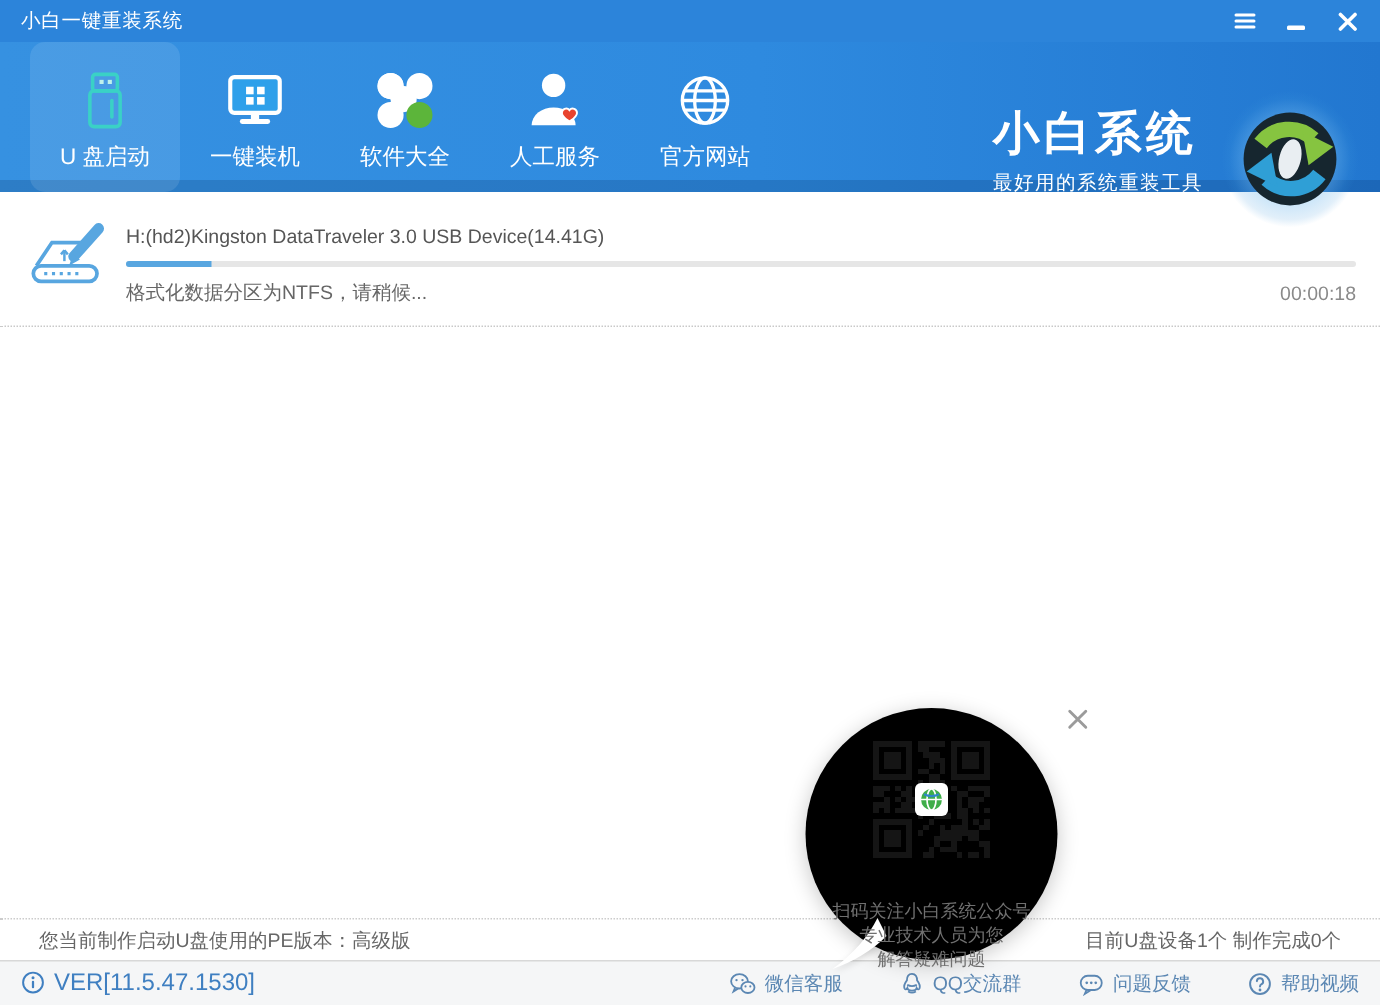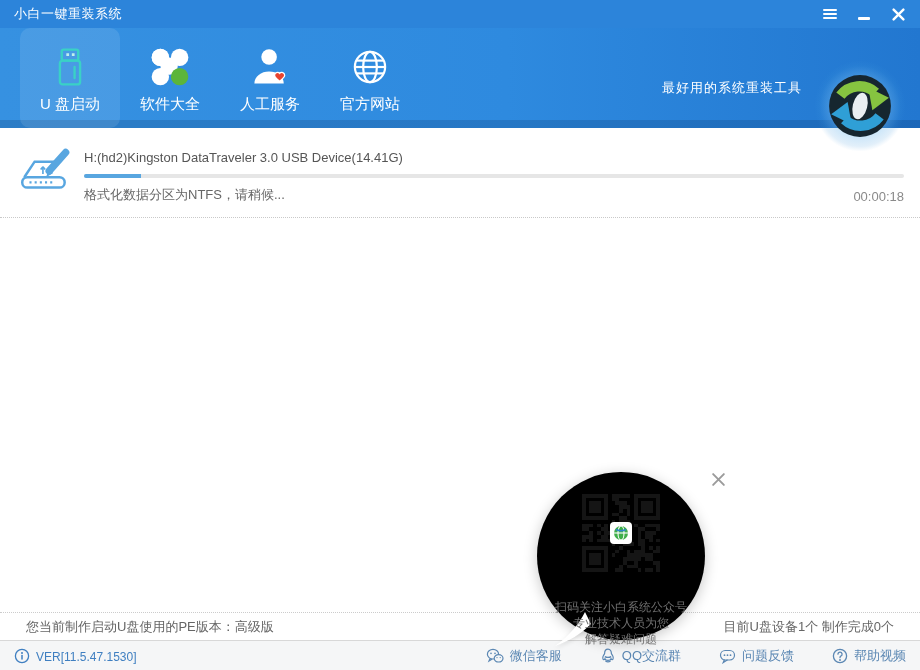--- a/index.html
+++ b/index.html
@@ -31,28 +31,28 @@
   .logo-badge{position:absolute;right:14px;top:32px;width:92px;height:92px;border-radius:50%;z-index:2;
     background:radial-gradient(circle at 50% 50%, rgba(210,240,255,.55) 0%, rgba(120,190,240,.45) 40%, rgba(60,150,220,.15) 62%, rgba(60,150,220,0) 70%);
     display:flex;align-items:center;justify-content:center;}
   
   .task-panel{position:absolute;left:0;top:128px;width:920px;height:90px;background:#fff;border-bottom:1px dotted #c9c9c9;box-sizing:border-box;padding-left:32px;}
   .task-icon{position:absolute;left:16px;top:14px;width:58px;height:58px;}
   .task-body{position:absolute;left:84px;top:22px;right:16px;}
   .task-title{font-size:13px;color:#555;}
   .progress-track{margin-top:9px;height:4px;background:#e6e6e6;border-radius:2px;overflow:hidden;}
   .progress-fill{height:100%;background:#58a6e0;width:0;}
-  .task-status-row{margin-top:8px;display:flex;justify-content:space-between;align-items:flex-end;}
+  .task-status-row{margin-top:8px;display:flex;justify-content:space-between;align-items:center;}
   .task-status{font-size:13px;color:#666;}
   .task-time{font-size:13px;color:#8a8a8a;}
   
   .pe-bar{position:absolute;left:0;top:612px;width:920px;height:28px;border-top:1px dotted #cccccc;box-sizing:border-box;display:flex;align-items:center;justify-content:space-between;padding:0 26px;background:#fff;}
   .pe-text,.usb-count{font-size:13px;color:#666;}
   .footer{position:absolute;left:0;top:640px;width:920px;height:30px;background:#f5f6f7;border-top:1px solid #d8d8d8;box-sizing:border-box;display:flex;align-items:center;padding:0 14px;}
-  .version{display:flex;align-items:flex-end;gap:6px;color:#3f7fc1;font-size:12px;cursor:pointer;}
+  .version{display:flex;align-items:flex-start;gap:6px;color:#3f7fc1;font-size:16px;cursor:pointer;}
   .footer-links{margin-left:auto;display:flex;align-items:center;gap:38px;}
   .flink{display:flex;align-items:center;gap:6px;color:#5b87b3;font-size:13px;cursor:pointer;}
   
   .qr-close{position:absolute;left:708px;top:469px;width:20px;height:20px;cursor:pointer;z-index:11;display:flex;align-items:center;justify-content:center;}
   .qr-bubble{position:absolute;left:537px;top:472px;width:168px;height:168px;background:#000000;border-radius:50%;z-index:10;
     box-shadow:0 3px 14px rgba(0,0,0,.22);display:flex;flex-direction:column;align-items:center;gap:20px;}
   .qr-tail{position:absolute;left:14px;bottom:-8px;z-index:-1;filter:drop-shadow(0 2px 2px rgba(0,0,0,.12));}
   .qr-box{position:relative;margin-top:22px;width:78px;height:78px;}
   .qr-box svg.qr{width:78px;height:78px;display:block;}
   .qr-center-logo{position:absolute;left:28px;top:28px;width:22px;height:22px;background:#fff;border-radius:4px;display:flex;align-items:center;justify-content:center;}
@@ -95,20 +95,34 @@
             <rect x="15" y="5" width="18" height="12" rx="2" stroke="#3ad1c6" stroke-width="2.6"></rect>
             <rect x="20" y="9" width="3" height="3" fill="#bff1ec"></rect>
             <rect x="26" y="9" width="3" height="3" fill="#bff1ec"></rect>
             <rect x="13" y="17" width="22" height="26" rx="3" stroke="#3ad1c6" stroke-width="2.6"></rect>
             <line x1="29" y1="24" x2="29" y2="36" stroke="#3ad1c6" stroke-width="2.6" stroke-linecap="round"></line>
           </svg>
         </span>
         <span class="tab-label">U 盘启动</span>
       </div>
 
+      <div class="tab">
+        <span class="tab-icon">
+          <svg width="46" height="44" viewBox="0 0 48 48" fill="none">
+            <rect x="6" y="7" width="36" height="26" rx="3" fill="#2ea0ea" stroke="#fff" stroke-width="3"></rect>
+            <rect x="17.5" y="14" width="5.5" height="5.5" fill="#fff"></rect>
+            <rect x="25.5" y="14" width="5.5" height="5.5" fill="#fff"></rect>
+            <rect x="17.5" y="21.5" width="5.5" height="5.5" fill="#fff"></rect>
+            <rect x="25.5" y="21.5" width="5.5" height="5.5" fill="#fff"></rect>
+            <rect x="21" y="33" width="6" height="4.5" fill="#fff"></rect>
+            <rect x="13" y="37.5" width="22" height="3.5" rx="1.7" fill="#fff"></rect>
+          </svg>
+        </span>
+        <span class="tab-label">一键装机</span>
+      </div>
 
 
       <div class="tab">
         <span class="tab-icon">
           <svg width="44" height="44" viewBox="0 0 48 48" fill="none">
             <path d="M23 13.5 A9.5 9.5 0 1 0 13.5 23 L23 23 Z M13.5 23 A9.5 9.5 0 1 0 23 13.5" fill="#fff"></path>
             <circle cx="13.5" cy="13.5" r="9.5" fill="#fff"></circle>
             <circle cx="34.5" cy="13.5" r="9.5" fill="#fff"></circle>
             <circle cx="13.5" cy="34.5" r="9.5" fill="#fff"></circle>
             <circle cx="34.5" cy="34.5" r="9.5" fill="#5cb53a"></circle>
@@ -136,20 +150,21 @@
             <line x1="9" y1="17" x2="39" y2="17"></line>
             <line x1="7.5" y1="24" x2="40.5" y2="24"></line>
             <line x1="9" y1="31" x2="39" y2="31"></line>
           </svg>
         </span>
         <span class="tab-label">官方网站</span>
       </div>
     </div>
 
     <div class="brand">
+      <div class="brand-name">小白系统</div>
       <div class="brand-tagline">最好用的系统重装工具</div>
     </div>
 
     <div class="logo-badge">
       <svg width="66" height="66" viewBox="0 0 64 64">
         <circle cx="32" cy="32" r="30" fill="#16262f"></circle>
         <path d="M13 22 A23 23 0 0 1 47 19" stroke="#86c440" stroke-width="10" fill="none"></path>
         <polygon points="40,14 60,24 44,36" fill="#86c440"></polygon>
         <path d="M51 42 A23 23 0 0 1 17 45" stroke="#2f9fd6" stroke-width="10" fill="none"></path>
         <polygon points="24,50 4,40 20,28" fill="#2f9fd6"></polygon>

